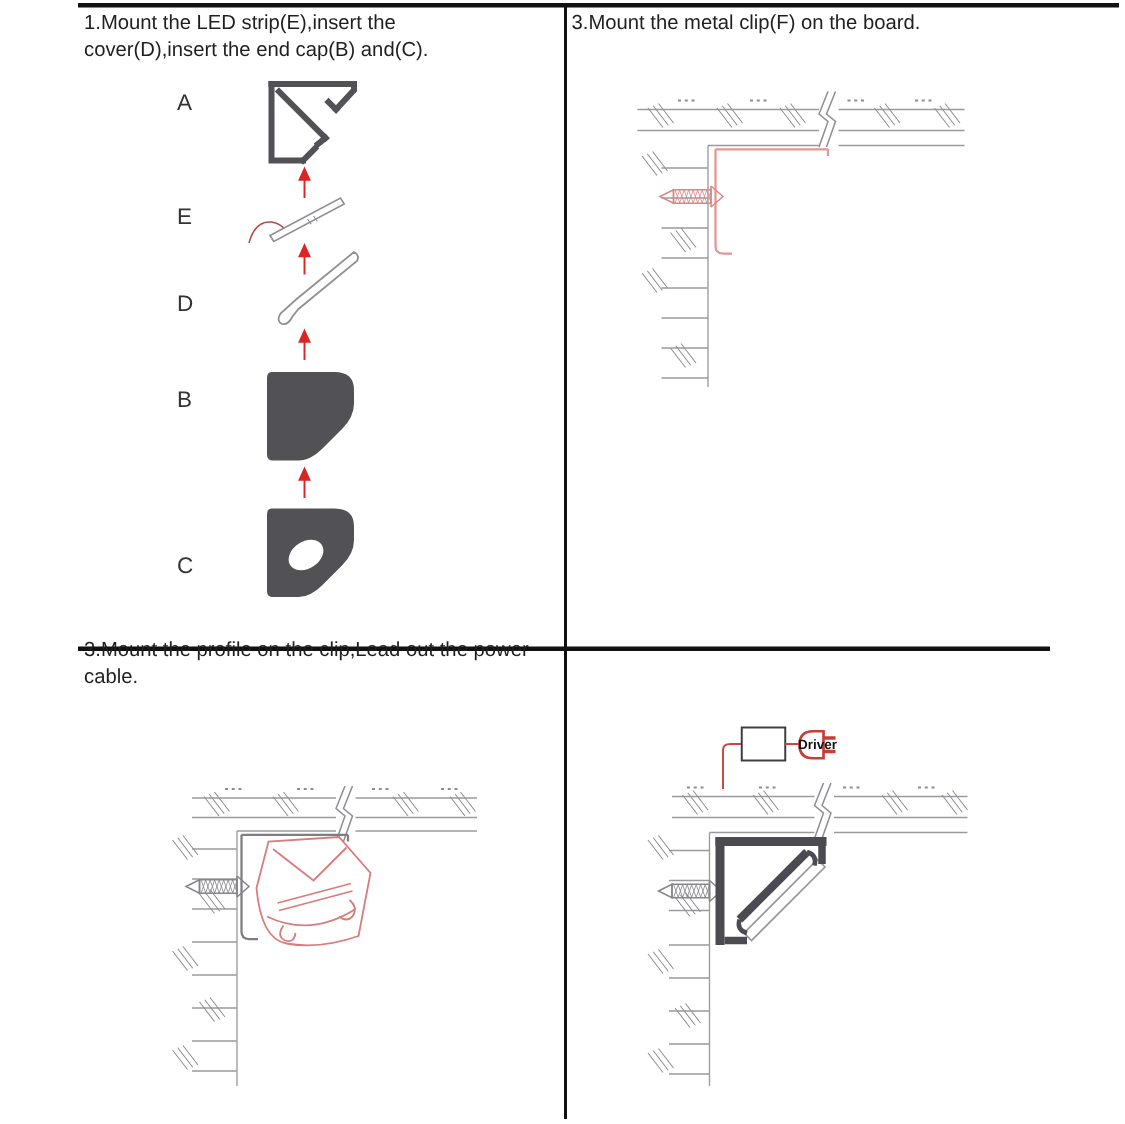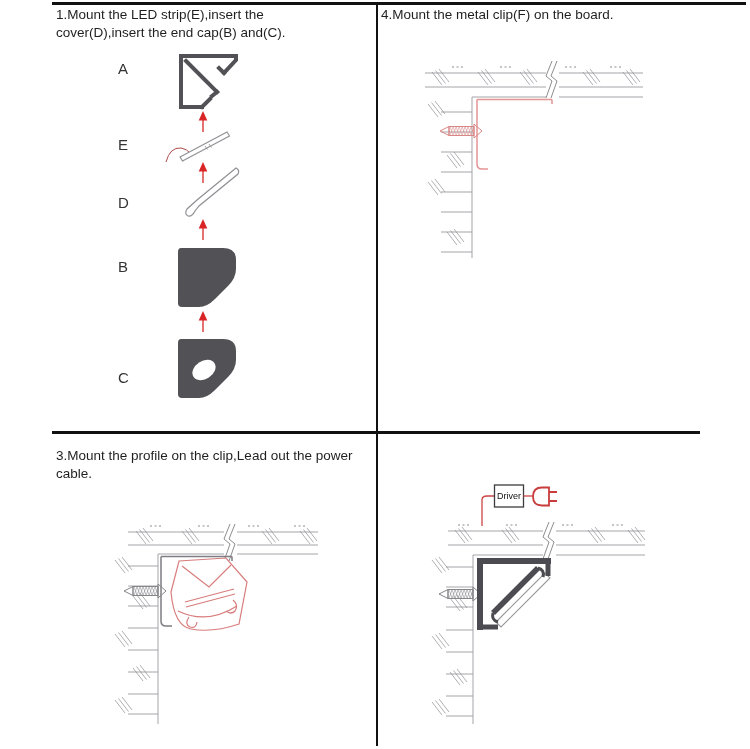--- a/index.html
+++ b/index.html
@@ -6,21 +6,21 @@
   .page{position:relative;width:750px;height:749px;background:#fff;overflow:hidden;
         font-family:"Liberation Sans",sans-serif;}
   .rule{position:absolute;background:#111;}
   .b-top{left:52px;top:2px;width:694px;height:3px;}
   .b-vert{left:376px;top:2px;width:2px;height:744px;}
   .b-mid{left:52px;top:431px;width:648px;height:3px;}
   .title{position:absolute;font-size:13.5px;line-height:1.3;color:#1f1f1f;}
   .plabel{position:absolute;font-size:15px;color:#333;}
   .driver-label{position:absolute;left:494px;top:485px;width:30px;height:22px;
     display:flex;align-items:center;justify-content:center;
-    font-size:9px;font-weight:normal;color:#111;}
+    font-size:9px;font-weight:bold;color:#111;padding-left:36px;}
   svg.art{position:absolute;left:0;top:0;}
 </style>
 </head>
 <body>
 
 <div class="page">
 
   <svg width="0" height="0" style="position:absolute">
     <defs>
       <g id="hm3">
@@ -190,22 +190,22 @@
         <path d="M548,563 V576" stroke-width="5"></path>
         <path d="M483,627 H498" stroke-width="5"></path>
         <path d="M538,568 L493,613" stroke-width="5.5"></path>
         <path d="M538,568 Q545,570 543,577" stroke-width="3"></path>
         <path d="M493,613 Q491,620 498,622" stroke-width="3"></path>
       </g>
     </g>
   </svg>
 
   <div class="title" style="left:56px;top:6px;width:290px">1.Mount the LED strip(E),insert the cover(D),insert the end cap(B) and(C).</div>
-  <div class="title" style="left:381px;top:6px;width:360px">4.Mount the metal clip(F) on the board.</div>
-  <div class="title" style="left:56px;top:447px;width:300px">3.Mount the profile on the clip,Lead out the power cable.</div>
+  <div class="title" style="left:381px;top:6px;width:360px">3.Mount the metal clip(F) on the board.</div>
+  <div class="title" style="left:56px;top:424px;width:300px">3.Mount the profile on the clip,Lead out the power cable.</div>
 
   <div class="plabel" style="left:118px;top:60px">A</div>
   <div class="plabel" style="left:118px;top:136px">E</div>
   <div class="plabel" style="left:118px;top:194px">D</div>
   <div class="plabel" style="left:118px;top:258px">B</div>
   <div class="plabel" style="left:118px;top:369px">C</div>
 
   <div class="driver-label">Driver</div>
 </div>
 

